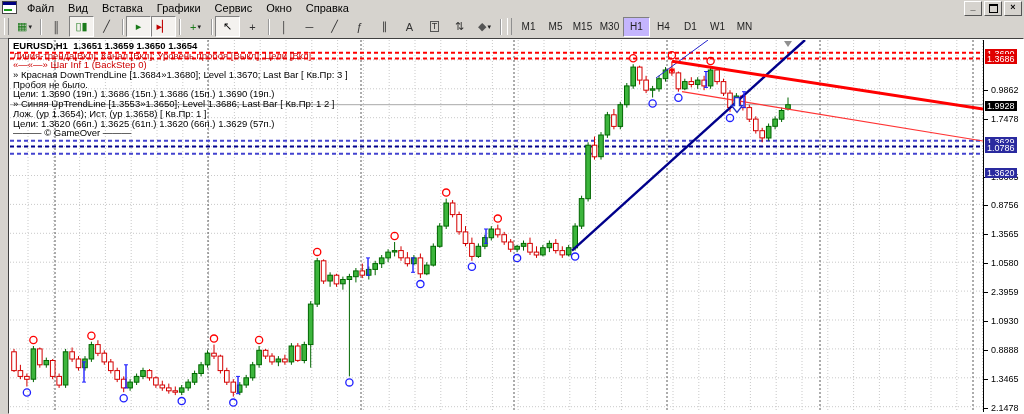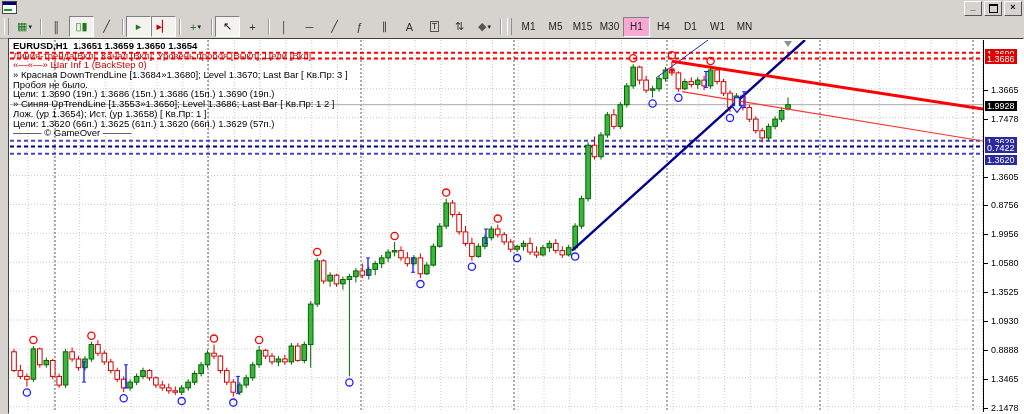--- a/index.html
+++ b/index.html
@@ -22,41 +22,42 @@
   .toolbar{height:23px;display:flex;align-items:center;border-bottom:1px solid #9a9a9a;padding-left:1px;}
   .grip{width:3px;height:17px;margin:0 3px;border-left:1px solid #fff;border-right:1px solid #8f8f8f;}
   .tseparator{width:1px;height:16px;background:#9a9a9a;margin:0 3px;box-shadow:1px 0 0 #fff;}
   .tbtn{min-width:21px;height:19px;display:flex;align-items:center;justify-content:center;
     font-size:11px;color:#333;background:transparent;border:1px solid transparent;padding:0 1px;}
   .tbtn.active{background:#f4f2ef;border-color:#808080 #fff #fff #808080;}
   .tbtn .caret{font-size:7px;margin-left:1px;color:#222;}
   .tbtn .boxed{border:1px solid #555;font-size:9px;line-height:9px;padding:0 1px;}
   .tfbtn{min-width:25px;height:18px;display:flex;align-items:center;justify-content:center;
     font-size:10px;color:#222;border:1px solid transparent;}
-  .tfbtn.active{background:#f9a8d4;border-color:#808080 #fff #fff #808080;}
+  .tfbtn.active{background:#c4b5fd;border-color:#808080 #fff #fff #808080;}
   
   .chart-frame{position:absolute;left:8px;top:38px;width:1014px;height:374px;
     border:1px solid;border-color:#404040 #fff #fff #404040;background:#fff;}
   .chart-canvas{position:absolute;left:1px;top:1px;}
   
   .price-axis{position:absolute;right:0;top:1px;bottom:1px;width:39px;background:#fff;
     border-left:1px solid #000;font-size:9px;color:#000;}
   .tick{position:absolute;left:0;height:10px;line-height:10px;white-space:nowrap;}
   .tick .dash{position:absolute;left:0;top:5px;width:4px;height:1px;background:#000;}
   .tick .lbl{position:absolute;left:7px;top:0;}
   .badge{position:absolute;left:1px;height:10px;line-height:10px;padding:0 2px;color:#fff;white-space:nowrap;}
   
   .info-panel{position:absolute;left:4px;top:2px;font-size:9.5px;line-height:9.7px;pointer-events:none;white-space:pre;}
   .info-line{height:9.7px;}
 </style>
 </head>
 <body>
 
 <div class="menubar">
   <span class="app-icon"></span>
+  <span id="menu-items"><span class="menu-item">Файл</span><span class="menu-item">Вид</span><span class="menu-item">Вставка</span><span class="menu-item">Графики</span><span class="menu-item">Сервис</span><span class="menu-item">Окно</span><span class="menu-item">Справка</span></span>
   <span class="win-controls">
     <span class="win-btn">_</span>
     <span class="win-btn"><span class="restore-glyph"></span></span>
     <span class="win-btn">×</span>
   </span>
 </div>
 
 <div class="toolbar">
   <span class="grip"></span>
   <span id="toolbar-buttons" style="display:flex;align-items:center">
@@ -498,45 +499,45 @@
       <line x1="742" y1="107.6" x2="746" y2="107.6" stroke="#2020ff" stroke-width="1"></line>
       <line x1="742" y1="91.7" x2="746" y2="91.7" stroke="#2020ff" stroke-width="1"></line>
       <path d="M 734.5 97.47000000000196 L 739.5 97.47000000000196 L 739.5 105.47000000000196 L 742.5 105.47000000000196 L 737 112.47000000000196 L 731.5 105.47000000000196 L 734.5 105.47000000000196 Z" fill="#ffffff" stroke="#2233cc" stroke-width="1.4"></path>
       <path d="M 669 68.57000000000193 L 675 68.57000000000193 L 672 73.57000000000193 Z" fill="#ff0000"></path>
       <path d="M 784 41 L 792 41 L 788 47 Z" fill="#909090"></path>
     </svg>
   <div class="info-panel" id="info-panel"><div class="info-line" style="color: rgb(0, 0, 0); font-weight: bold;">EURUSD,H1  1.3651 1.3659 1.3650 1.3654</div><div class="info-line" style="color: rgb(204, 0, 0);">Линия-тренда[Вкл]; Канал [Вкл]; Уровень пробоя [Выкл]; Цели [Вкл]</div><div class="info-line" style="color: rgb(204, 0, 0);">«—«—» Шаг Inf 1 (BackStep 0)</div><div class="info-line" style="color: rgb(0, 0, 0);">» Красная DownTrendLine [1.3684»1.3680]; Level 1.3670; Last Bar [ Кв.Пр: 3 ]</div><div class="info-line" style="color: rgb(0, 0, 0);">Пробоя не было.</div><div class="info-line" style="color: rgb(0, 0, 0);">Цели: 1.3690 (19п.) 1.3686 (15п.) 1.3686 (15п.) 1.3690 (19п.)</div><div class="info-line" style="color: rgb(0, 0, 0);">» Синяя UpTrendLine [1.3553»1.3650]; Level 1.3686; Last Bar [ Кв.Пр: 1 2 ]</div><div class="info-line" style="color: rgb(0, 0, 0);">Лож. (ур 1.3654); Ист. (ур 1.3658) [ Кв.Пр: 1 ]</div><div class="info-line" style="color: rgb(0, 0, 0);">Цели: 1.3620 (66п.) 1.3625 (61п.) 1.3620 (66п.) 1.3629 (57п.)</div><div class="info-line" style="color: rgb(0, 0, 0);">——— © GameOver ———</div></div>
   <div class="price-axis" id="price-axis">
       <div class="tick" style="top: 44.8px;">
         <span class="dash"></span>
-        <span class="lbl">1.3665</span>
+        <span class="lbl">0.9862</span>
       </div>
       <div class="tick" style="top: 73.7px;">
         <span class="dash"></span>
         <span class="lbl">1.7478</span>
       </div>
       <div class="tick" style="top: 131.5px;">
         <span class="dash"></span>
         <span class="lbl">1.3605</span>
       </div>
       <div class="tick" style="top: 160.4px;">
         <span class="dash"></span>
         <span class="lbl">0.8756</span>
       </div>
       <div class="tick" style="top: 189.3px;">
         <span class="dash"></span>
-        <span class="lbl">1.9956</span>
+        <span class="lbl">1.3565</span>
       </div>
       <div class="tick" style="top: 218.2px;">
         <span class="dash"></span>
         <span class="lbl">1.0580</span>
       </div>
       <div class="tick" style="top: 247.1px;">
         <span class="dash"></span>
-        <span class="lbl">1.3525</span>
+        <span class="lbl">2.3959</span>
       </div>
       <div class="tick" style="top: 276px;">
         <span class="dash"></span>
         <span class="lbl">1.0930</span>
       </div>
       <div class="tick" style="top: 304.9px;">
         <span class="dash"></span>
         <span class="lbl">0.8888</span>
       </div>
       <div class="tick" style="top: 333.8px;">
@@ -544,16 +545,16 @@
         <span class="lbl">1.3465</span>
       </div>
       <div class="tick" style="top: 362.7px;">
         <span class="dash"></span>
         <span class="lbl">2.1478</span>
       </div>
       <div class="badge" style="top: 8.675px; background: rgb(224, 0, 0);">1.3690</div>
       <div class="badge" style="top: 14.455px; background: rgb(224, 0, 0);">1.3686</div>
       <div class="badge" style="top: 60.695px; background: rgb(0, 0, 0);">1.9928</div>
       <div class="badge" style="top: 96.82px; background: rgb(42, 42, 159);">1.3629</div>
-      <div class="badge" style="top: 102.6px; background: rgb(42, 42, 159);">0.7422</div>
-      <div class="badge" style="top: 115px; background: rgb(42, 42, 159);">1.3620</div>
+      <div class="badge" style="top: 102.6px; background: rgb(42, 42, 159);">1.0786</div>
+      <div class="badge" style="top: 128px; background: rgb(42, 42, 159);">1.3620</div>
     </div>
 </div>
 
 </body></html>

